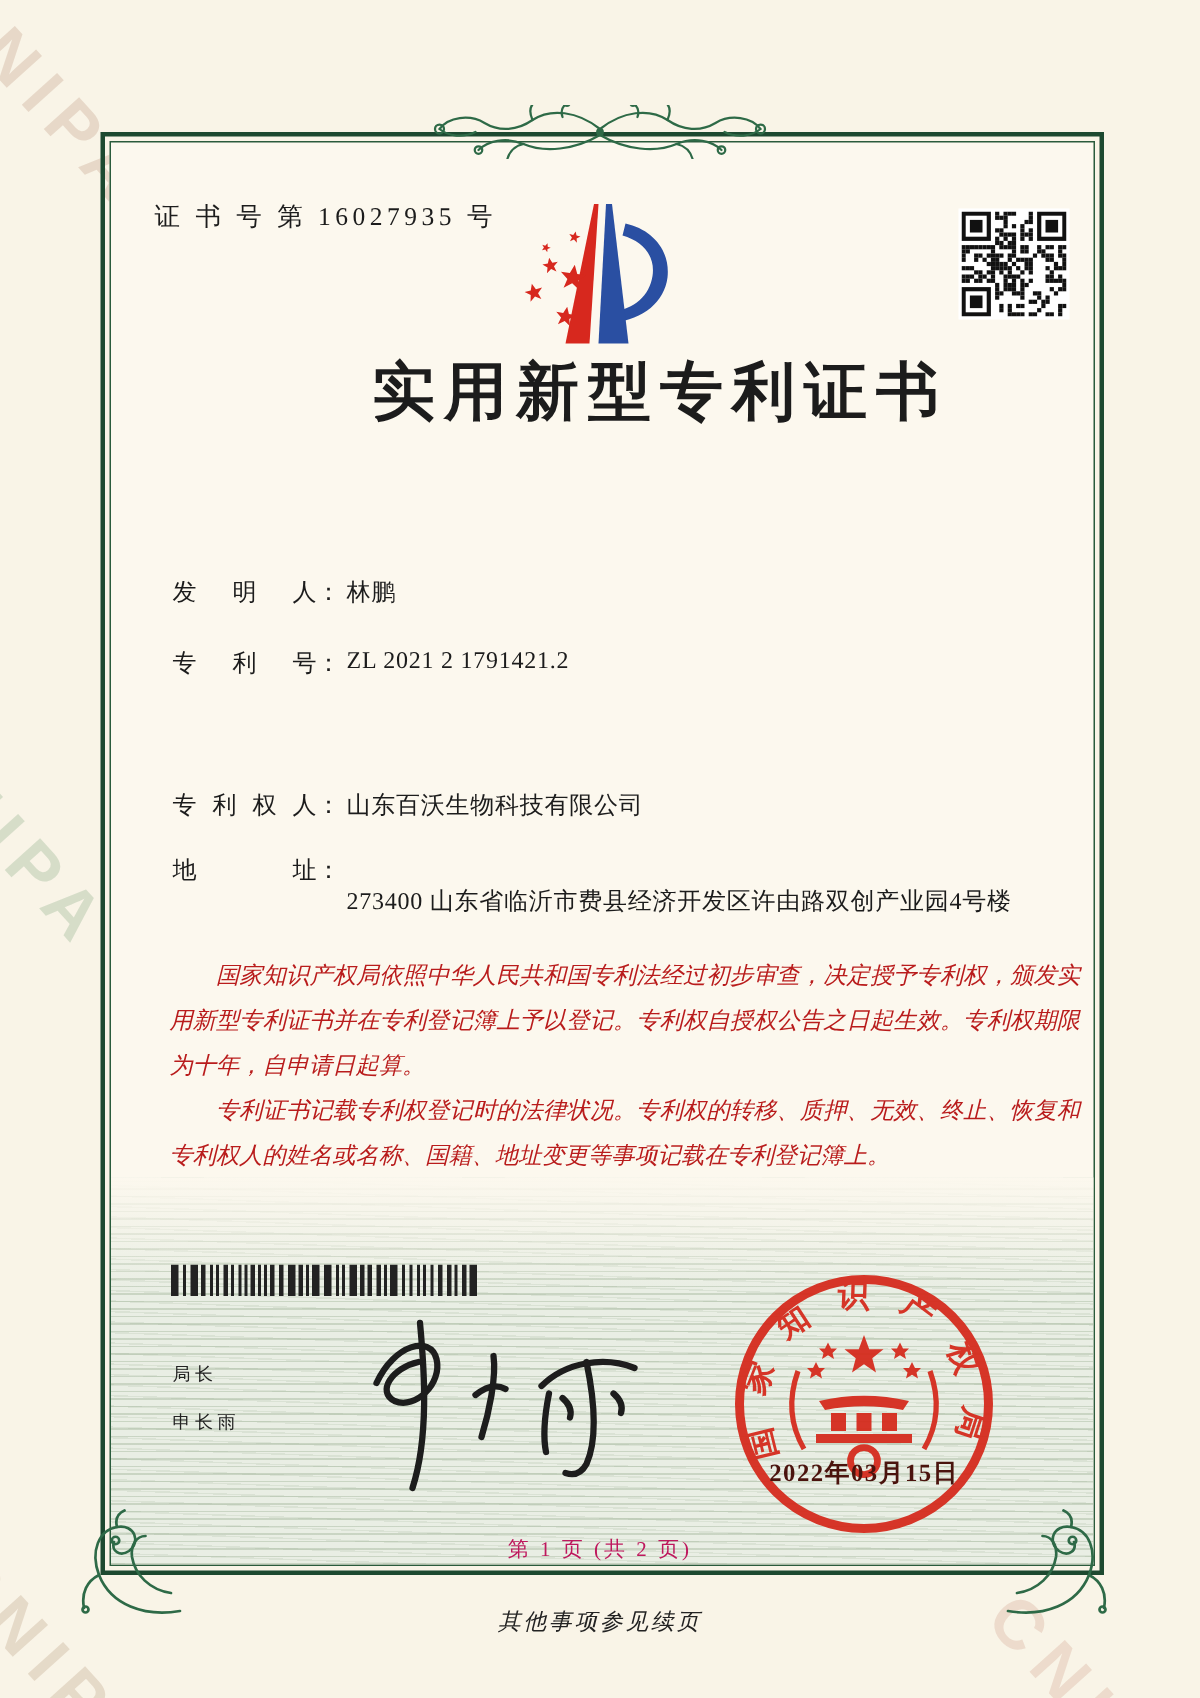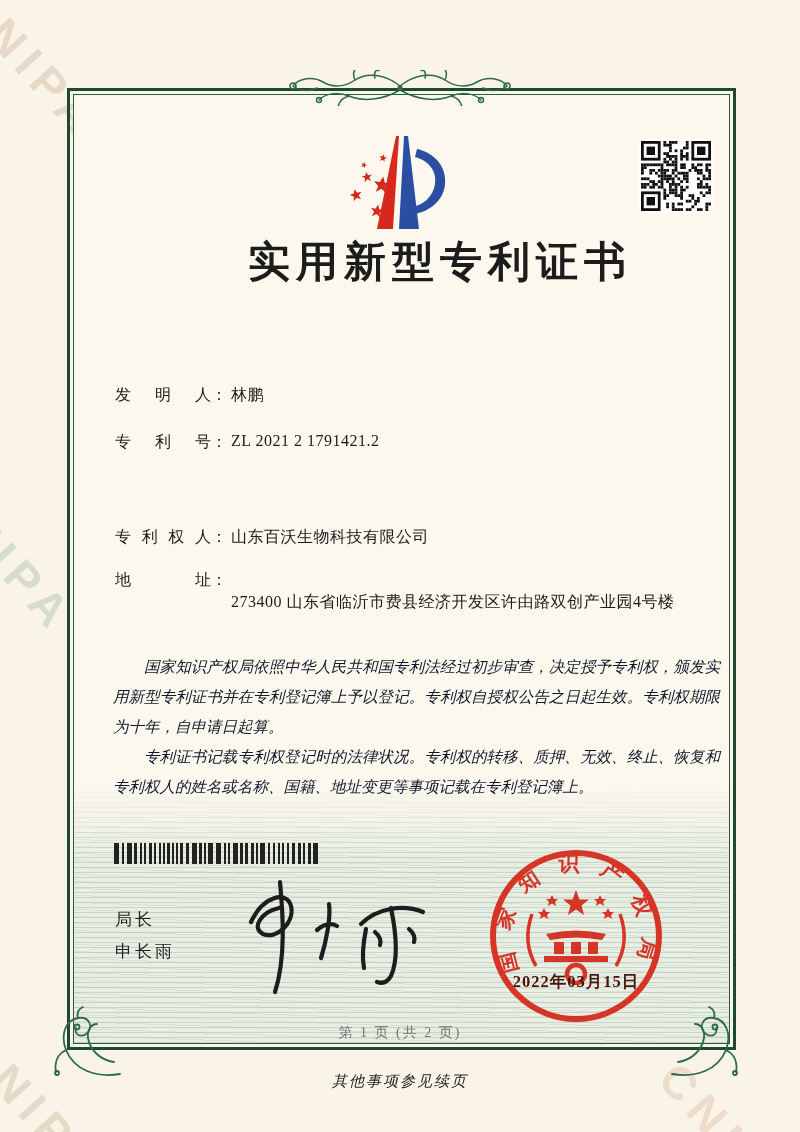--- a/index.html
+++ b/index.html
@@ -57,34 +57,34 @@
   }
   .frow{left:115px;font-size:16px;white-space:nowrap;}
   .flabel{display:inline-block;width:96px;text-align:justify;text-align-last:justify;vertical-align:top;}
   .fcolon{display:inline-block;vertical-align:top;}
   .fvalue{display:inline-block;vertical-align:top;letter-spacing:.5px;}
   .frow.wrap{white-space:normal;width:604px;}
   .frow.wrap .fvalue{width:484px;line-height:23px;margin-top:20px;}
   .pair2{position:absolute;left:305px;top:0;white-space:nowrap;}
   .pair2 .flabel{width:80px;}
   .body-text{
-    left:113px;top:652px;width:607px;font-size:15.5px;line-height:30px;
-    text-align:justify;font-style:italic;color:#0f172a;
+    left:113px;top:636px;width:607px;font-size:15.5px;line-height:30px;
+    text-align:justify;font-style:italic;color:#b91c1c;
   }
   .body-text p{margin:0;text-indent:2em;}
   .barcode{left:114px;top:843px;}
-  .signer{left:115px;font-size:17px;letter-spacing:3px;
+  .signer{left:115px;font-size:12px;letter-spacing:3px;
     font-family:"Liberation Sans","DejaVu Sans",sans-serif;color:#222;}
   .signature{left:225px;top:866px;}
   .seal{left:486px;top:846px;opacity:.93;z-index:3;}
   .seal-date{
     left:486px;top:971px;width:180px;text-align:center;z-index:4;
     font-size:16.5px;font-weight:bold;letter-spacing:1px;color:#4a130d;
   }
-  .page-footer{left:0;width:800px;top:1024px;text-align:center;font-size:14px;letter-spacing:2px;color:#737373;}
+  .page-footer{left:0;width:800px;top:1024px;text-align:center;font-size:14px;letter-spacing:2px;color:#be185d;}
   .note{left:0;width:800px;top:1072px;text-align:center;font-size:15px;font-style:italic;letter-spacing:2px;color:#222;font-family:Liberation Serif, serif;}
 </style>
 </head>
 <body>
 
 <div class="wm wm1">CNIPA</div>
 <div class="wm wm2">CNIPA</div>
 <div class="wm wm3">CNIPA</div>
 <div class="wm wm4">CNIPA</div>
 <div class="wm wm5">CNIPA</div>
@@ -124,20 +124,21 @@
     <path d="M76 74 C52 78 30 70 22 50 C16 34 22 20 34 18 C46 16 50 28 42 34 C36 38 30 34 32 28"></path>
     <path d="M70 62 C56 60 46 50 44 38 C43 30 47 24 53 24"></path>
     <path d="M22 50 C14 54 10 62 12 72 M34 18 q-2 -8 5 -11"></path>
     <circle cx="33" cy="27" r="2.5"></circle>
       <circle cx="13" cy="73" r="2"></circle>
   </g>
 </svg>
 
 <div class="content">
 
+  <div class="abs cert-number">证 书 号 第 16027935 号</div>
 
   <svg class="abs qr" id="qrsvg" width="66" height="66" viewBox="0 0 66 66">
       <rect x="21.12" y="0" width="2.64" height="2.64" fill="#111"></rect>
       <rect x="26.400000000000002" y="0" width="2.64" height="2.64" fill="#111"></rect>
       <rect x="29.040000000000003" y="0" width="2.64" height="2.64" fill="#111"></rect>
       <rect x="31.68" y="0" width="2.64" height="2.64" fill="#111"></rect>
       <rect x="42.24" y="0" width="2.64" height="2.64" fill="#111"></rect>
       <rect x="21.12" y="2.64" width="2.64" height="2.64" fill="#111"></rect>
       <rect x="23.76" y="2.64" width="2.64" height="2.64" fill="#111"></rect>
       <rect x="26.400000000000002" y="2.64" width="2.64" height="2.64" fill="#111"></rect>

